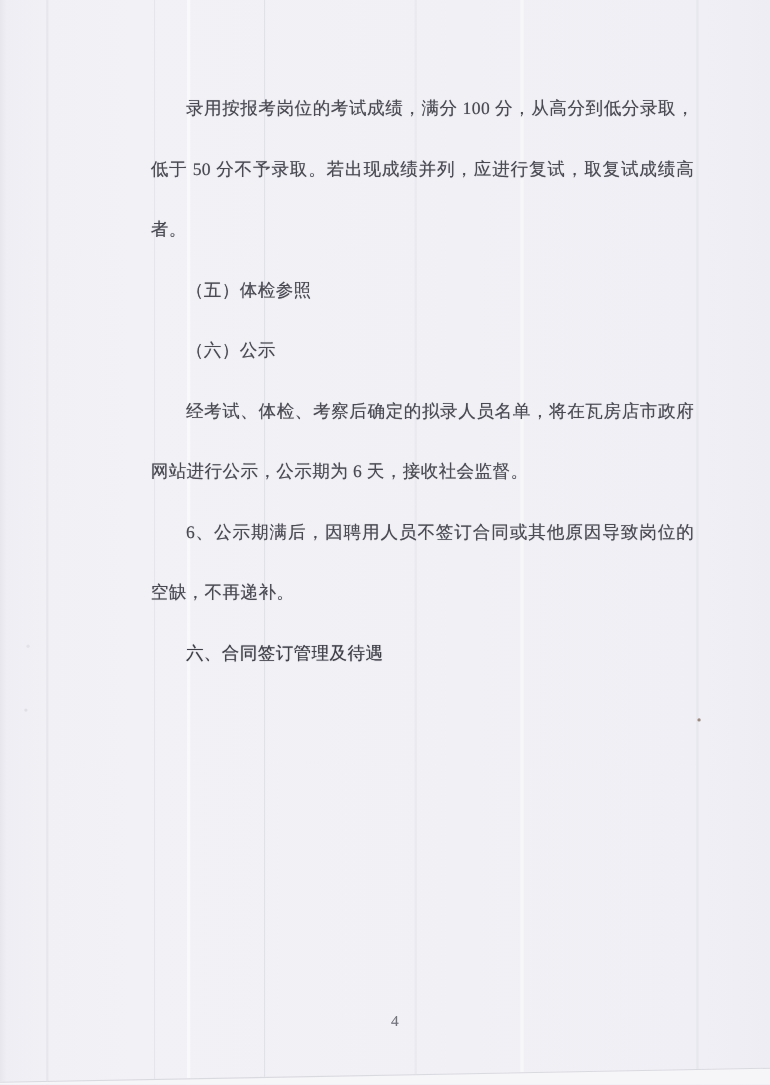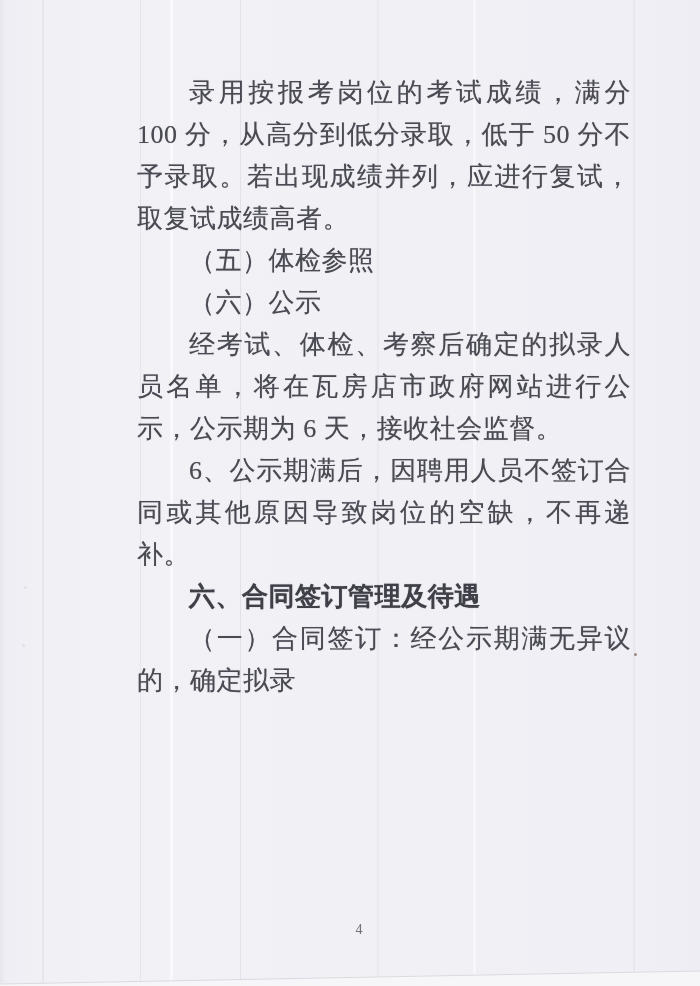--- a/index.html
+++ b/index.html
@@ -37,28 +37,28 @@
   }
   
   .content {
     position: absolute;
     left: 137px; top: 72px; width: 494px;
     color: #4a4a53;
   }
   .para {
     margin: 0;
     text-indent: 2em;
-    font-size: 26px;
-    line-height: 42px;
+    font-size: 16px;
+    line-height: 55px;
     text-align: justify;
     letter-spacing: 0.02em;
     text-shadow: 0 0 0.7px rgba(74,74,85,0.55);
   }
   .heading {
-    font-weight: bold;
+    font-weight: normal;
     color: #3f3f48;
     text-shadow: 0 0 0.9px rgba(60,60,70,0.6);
   }
   .page-number {
     position: absolute;
     left: 0; right: 0; top: 922px;
     text-align: center;
     font-size: 14px;
     color: #73737d;
     transform: translateX(9px);
@@ -87,21 +87,20 @@
   <div class="streak s6"></div>
   <div class="streak s7"></div>
 
   <div class="content">
     <p class="para">录用按报考岗位的考试成绩，满分 100 分，从高分到低分录取，低于 50 分不予录取。若出现成绩并列，应进行复试，取复试成绩高者。</p>
     <p class="para">（五）体检参照</p>
     <p class="para">（六）公示</p>
     <p class="para">经考试、体检、考察后确定的拟录人员名单，将在瓦房店市政府网站进行公示，公示期为 6 天，接收社会监督。</p>
     <p class="para">6、公示期满后，因聘用人员不签订合同或其他原因导致岗位的空缺，不再递补。</p>
     <p class="para heading">六、合同签订管理及待遇</p>
-    <p class="para">（一）合同签订：经公示期满无异议的，确定拟录</p>
   </div>
 
   <div class="page-number">4</div>
 
   <div class="speck speck-ink"></div>
   <div class="speck speck-a"></div>
   <div class="speck speck-b"></div>
 
   <div class="bottom-edge"></div>
 </div>

